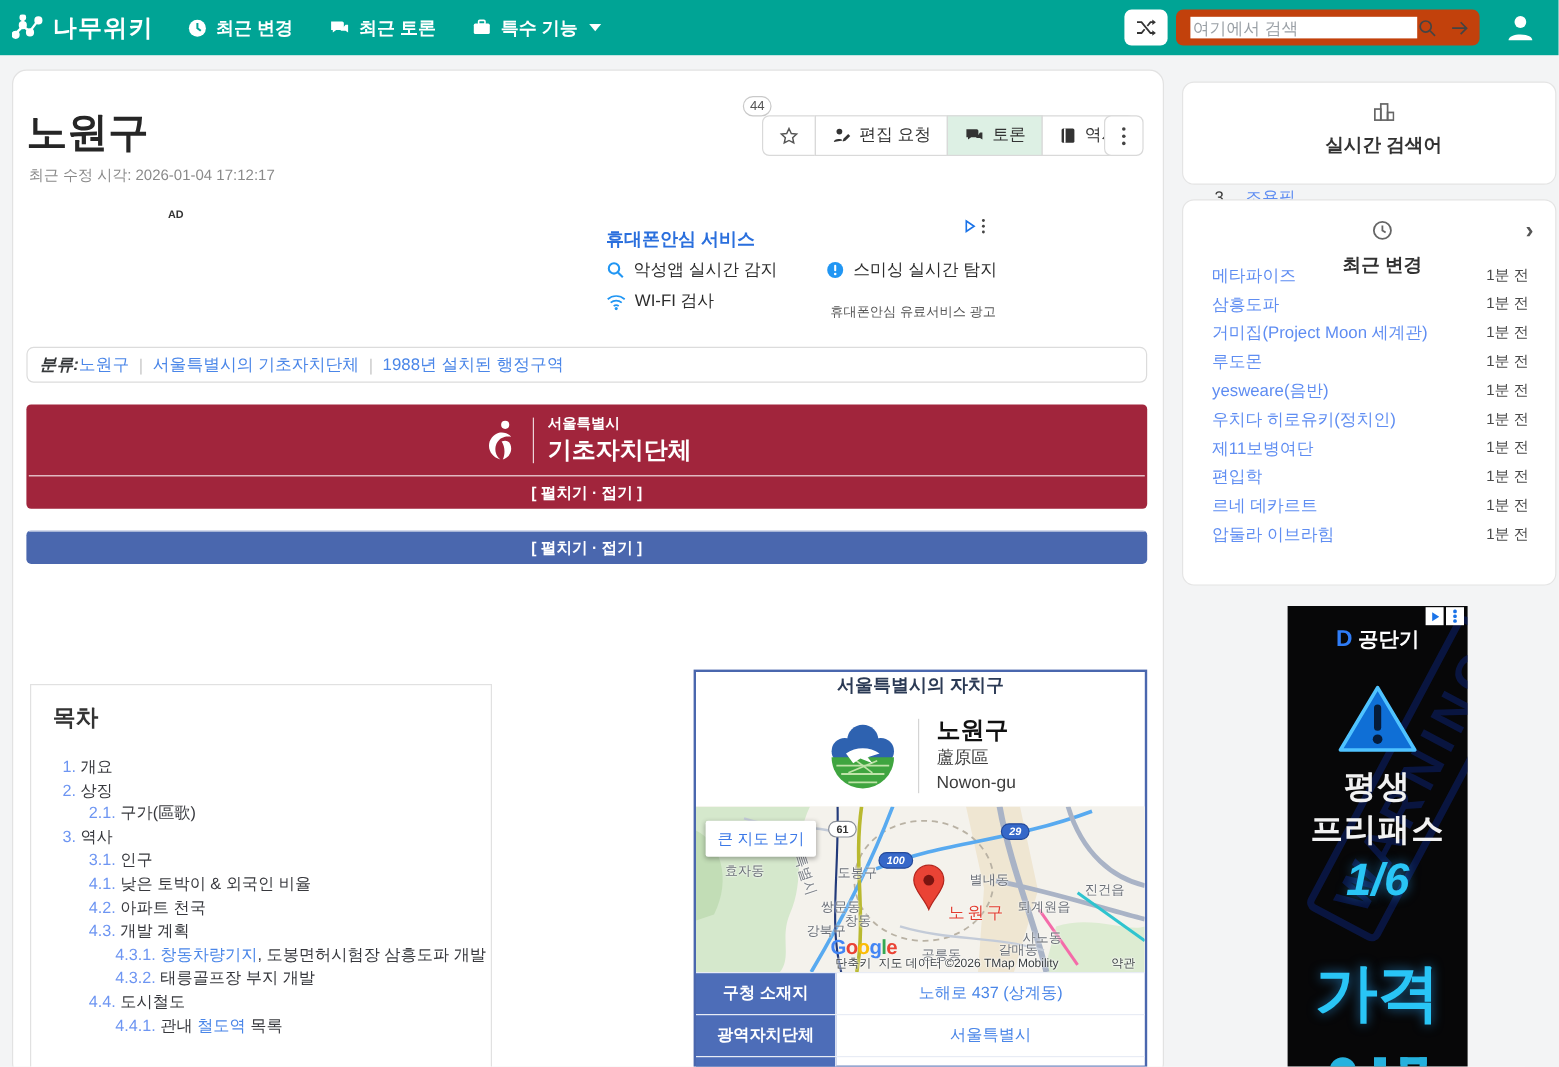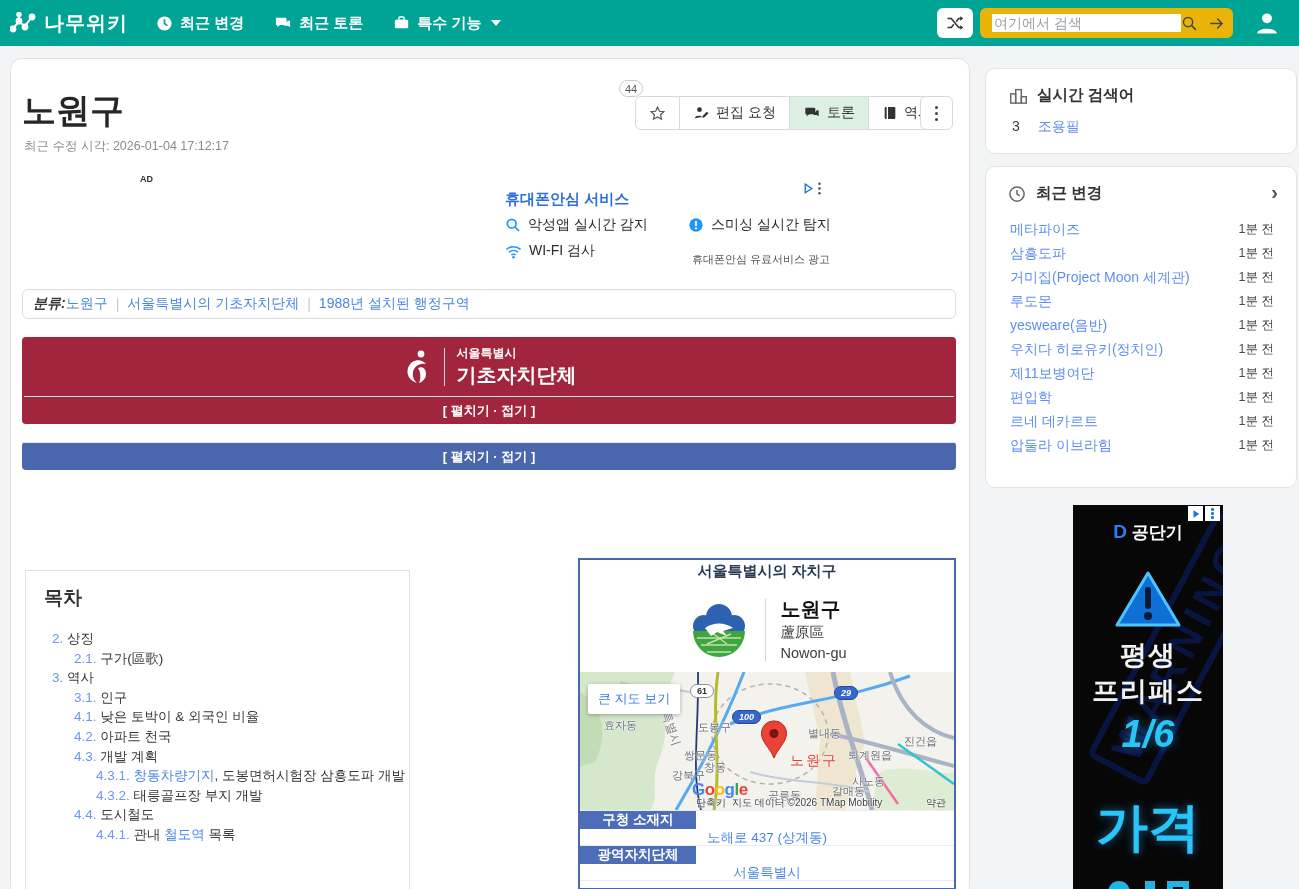--- a/index.html
+++ b/index.html
@@ -8,21 +8,21 @@
   .abs { position:absolute; }
 
   
   .topbar { left:0; top:0; width:1299px; height:46px; background:#00A495; display:flex; align-items:center; }
   .logo { display:flex; align-items:center; gap:7px; margin-left:10px; cursor:pointer; }
   .logo-text { color:#fff; font-weight:bold; font-size:20px; letter-spacing:1px; }
   .nav { display:flex; align-items:center; margin-left:28px; gap:30px; }
   .nav-item { display:flex; align-items:center; gap:7px; color:#fff; font-weight:bold; font-size:15px; cursor:pointer; }
   .caret { width:0; height:0; border-left:5px solid transparent; border-right:5px solid transparent; border-top:6px solid #fff; margin-left:2px; }
   .shuffle-btn { left:937px; top:8px; width:36px; height:30px; background:#fff; border-radius:6px; display:flex; align-items:center; justify-content:center; cursor:pointer; }
-  .search-box { left:980px; top:8px; width:253px; height:30px; background:#eab308; border-radius:6px; display:flex; align-items:center; padding:0 8px 0 12px; }
+  .search-box { left:980px; top:8px; width:253px; height:30px; background:#c2410c; border-radius:6px; display:flex; align-items:center; padding:0 8px 0 12px; }
   .search-box input { flex:1; border:none; outline:none; font-size:14px; color:#333; font-family:inherit; }
   .search-box input::placeholder { color:#9aa0a6; }
   .member-icon { left:1253px; top:9px; cursor:pointer; }
 
   
   .main-card { left:10px; top:58px; width:960px; height:840px; background:#fff; border:1px solid #e2e2e2; border-radius:12px; }
   .side-card { background:#fff; border:1px solid #e4e4e4; border-radius:10px; }
 
   
   .doc-title { left:22px; top:88px; font-size:34px; font-weight:bold; color:#262626; }
@@ -74,26 +74,26 @@
   .ib-sub { font-size:14.5px; color:#3d3d3d; line-height:1.45; }
   .ib-vline { width:1px; height:62px; background:#d4d4d4; }
   .map { left:580px; top:672px; width:374px; height:138px; overflow:hidden; background:#f4f2ec; }
   .map-label { position:absolute; font-size:11px; color:#6b7078; text-shadow:0 0 2px #fff,0 0 2px #fff; white-space:nowrap; }
   .map-btn { position:absolute; left:8px; top:12px; background:#fff; border-radius:2px; box-shadow:0 1px 4px rgba(0,0,0,.3); color:#3b78e7; font-size:13px; padding:6px 10px; cursor:pointer; }
   .shield { position:absolute; font-size:9px; font-weight:bold; border-radius:8px; padding:1px 6px; }
   .shield.blue { background:#3668c9; color:#fff; border:1px solid #24499a;font-style:italic; }
   .shield.white { background:#fff; color:#333; border:1px solid #8a8f98; }
   .g-logo { position:absolute; left:112px; top:108px; font-size:17px; font-weight:bold; letter-spacing:-0.5px; }
   .map-attr { position:absolute; font-size:10px; color:#3c4043; text-shadow:0 0 2px #fff,0 0 2px #fff,0 0 2px #fff; }
-  .ib-row { position:absolute; display:flex; width:374px; height:35px; border-top:1px solid #e8ecf5;flex-direction:column; }
+  .ib-row { position:absolute; display:flex; width:374px; height:35px; border-top:1px solid #e8ecf5; }
   .ib-th { width:117px; background:#4d6db8; color:#fff; font-weight:bold; font-size:13.5px; display:flex; align-items:center; justify-content:center; border-right:1px solid #fff; }
   .ib-td { flex:1; display:flex; align-items:center; justify-content:center; font-size:13.5px; }
 
   
-  .tr-head, .rc-head { display:flex; align-items:center; gap:10px; font-size:15.5px; font-weight:bold; color:#333; }
+  .tr-head, .rc-head { display:flex; align-items:center; gap:10px; font-size:15.5px; font-weight:bold; color:#333;flex-direction:column; }
   .rc-item { position:absolute; left:24px; right:22px; display:flex; justify-content:space-between; font-size:14px; }
   .rc-time { color:#4a4a4a; font-size:12.5px; }
   a.side-lnk { color:#5f8df2; text-decoration:none; cursor:pointer; white-space:nowrap; overflow:hidden; }
   .chev { font-size:20px; color:#555; position:absolute; right:18px; top:14px; cursor:pointer; font-weight:bold; }
 
   
   .side-ad { left:1073px; top:505px; width:150px; height:384px; background:#070708; overflow:hidden; }
   .sa-chip { position:absolute; width:15px; height:15px; background:#fff; display:flex; align-items:center; justify-content:center; }
   .sa-brand { position:absolute; top:16px; width:100%; text-align:center; color:#fff; font-size:17px; font-weight:bold; }
   .sa-d { color:#2f7cf6; font-weight:bold; font-size:19px; }
@@ -276,20 +276,21 @@
     <div class="fold-toggle">[ 펼치기 · 접기 ]</div>
   </div>
 
   <div class="abs fold-banner" style="background:#4A67AE; top:442px;">
     <div class="fold-div"></div>
     <div class="fold-toggle">[ 펼치기 · 접기 ]</div>
   </div>
 
   <div class="abs toc">
     <div class="toc-title">목차</div>
+    <div class="toc-row ind1"><span class="toc-num">1.</span><span> 개요</span></div>
     <div class="toc-row ind1"><span class="toc-num">2.</span><span> 상징</span></div>
     <div class="toc-row ind2"><span class="toc-num">2.1.</span><span> 구가(區歌)</span></div>
     <div class="toc-row ind1"><span class="toc-num">3.</span><span> 역사</span></div>
     <div class="toc-row ind2"><span class="toc-num">3.1.</span><span> 인구</span></div>
     <div class="toc-row ind2"><span class="toc-num">4.1.</span><span> 낮은 토박이 &amp; 외국인 비율</span></div>
     <div class="toc-row ind2"><span class="toc-num">4.2.</span><span> 아파트 천국</span></div>
     <div class="toc-row ind2"><span class="toc-num">4.3.</span><span> 개발 계획</span></div>
     <div class="toc-row ind3"><span class="toc-num">4.3.1.</span><span> </span><a class="lnk">창동차량기지</a><span>, 도봉면허시험장 삼흥도파 개발</span></div>
     <div class="toc-row ind3"><span class="toc-num">4.3.2.</span><span> 태릉골프장 부지 개발</span></div>
     <div class="toc-row ind2"><span class="toc-num">4.4.</span><span> 도시철도</span></div>
@@ -382,21 +383,21 @@
 
   <div class="abs side-card" style="left:985px; top:68px; width:312px; height:86px;">
     <div class="tr-head" style="margin:16px 0 0 24px;">
       <svg width="17" height="16" viewBox="0 0 24 22">
           <rect x="1" y="8" width="7" height="13" fill="none" stroke="#666" stroke-width="2"></rect>
           <rect x="8" y="2" width="8" height="19" fill="none" stroke="#666" stroke-width="2"></rect>
           <rect x="16" y="12" width="7" height="9" fill="none" stroke="#666" stroke-width="2"></rect>
         </svg>
       <span>실시간 검색어</span>
     </div>
-    <div style="margin:12px 0 0 26px; font-size:14px;">
+    <div style="margin:24px 0 0 26px; font-size:14px;">
       <span style="color:#3d3d3d;">3</span>
       <a class="side-lnk" style="margin-left:14px;">조용필</a>
     </div>
   </div>
 
   <div class="abs side-card" style="left:985px; top:166px; width:312px; height:322px;">
     <div class="rc-head" style="margin:16px 0 0 22px;">
       <svg width="18" height="18" viewBox="0 0 24 24">
           <circle cx="12" cy="12" r="9.5" fill="none" stroke="#666" stroke-width="2"></circle>
           <path d="M12 6.5v5.5l3.6 2.4" fill="none" stroke="#666" stroke-width="2"></path>

